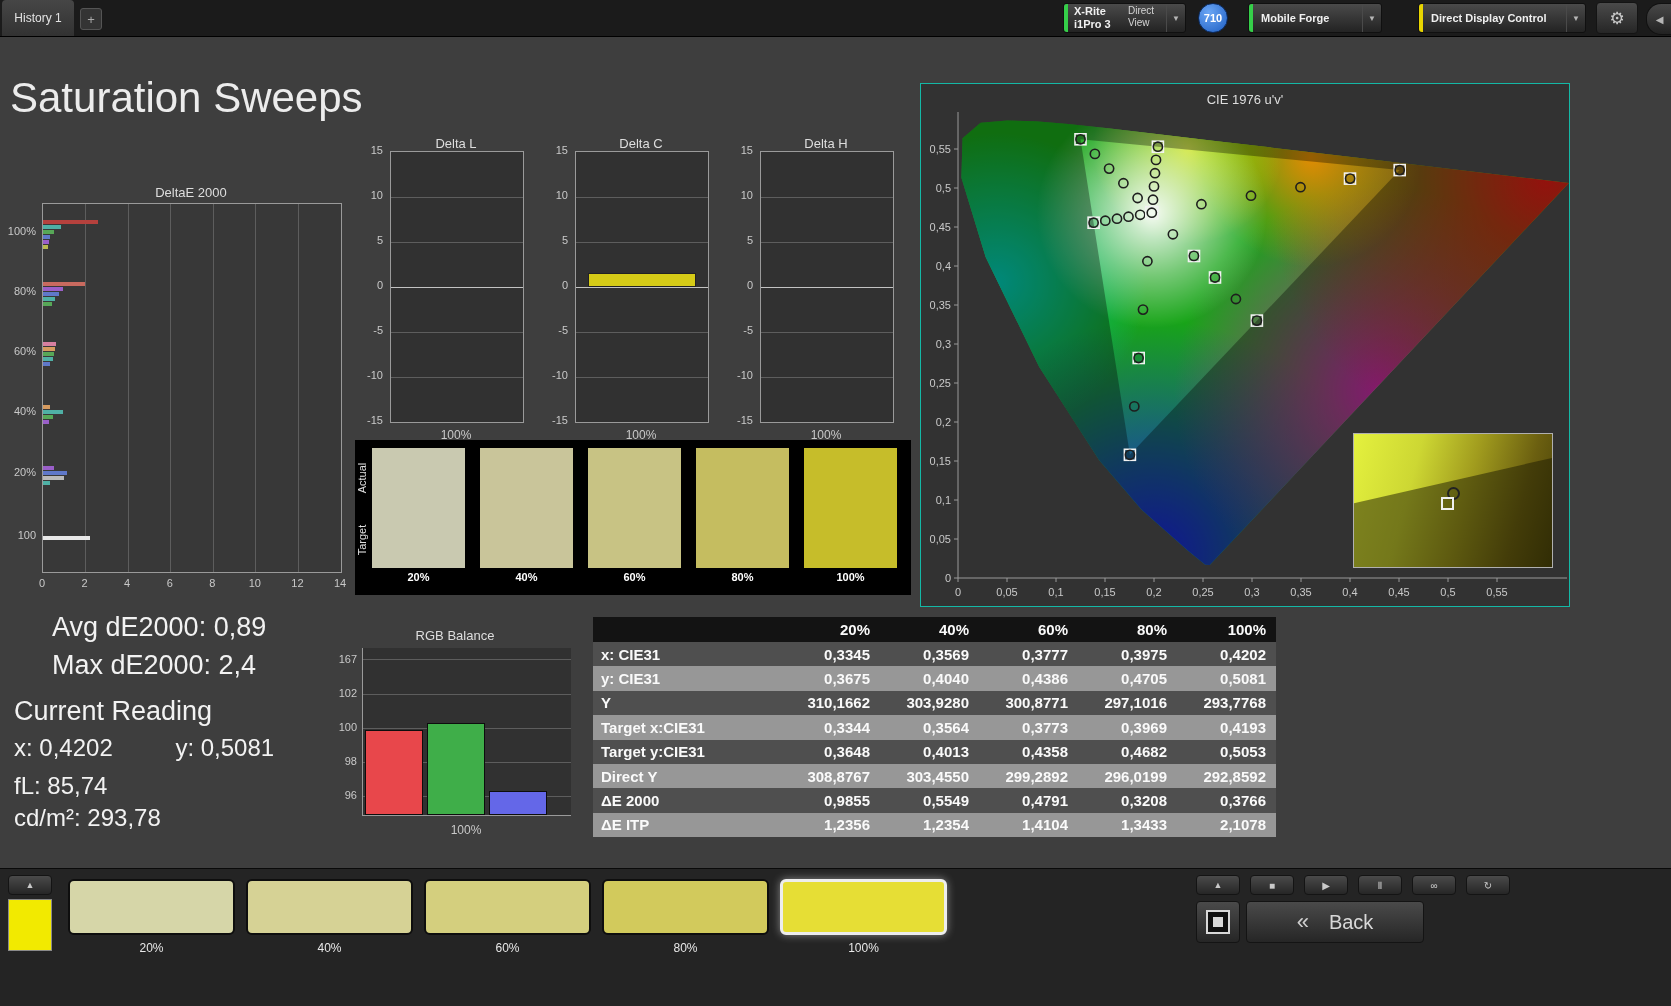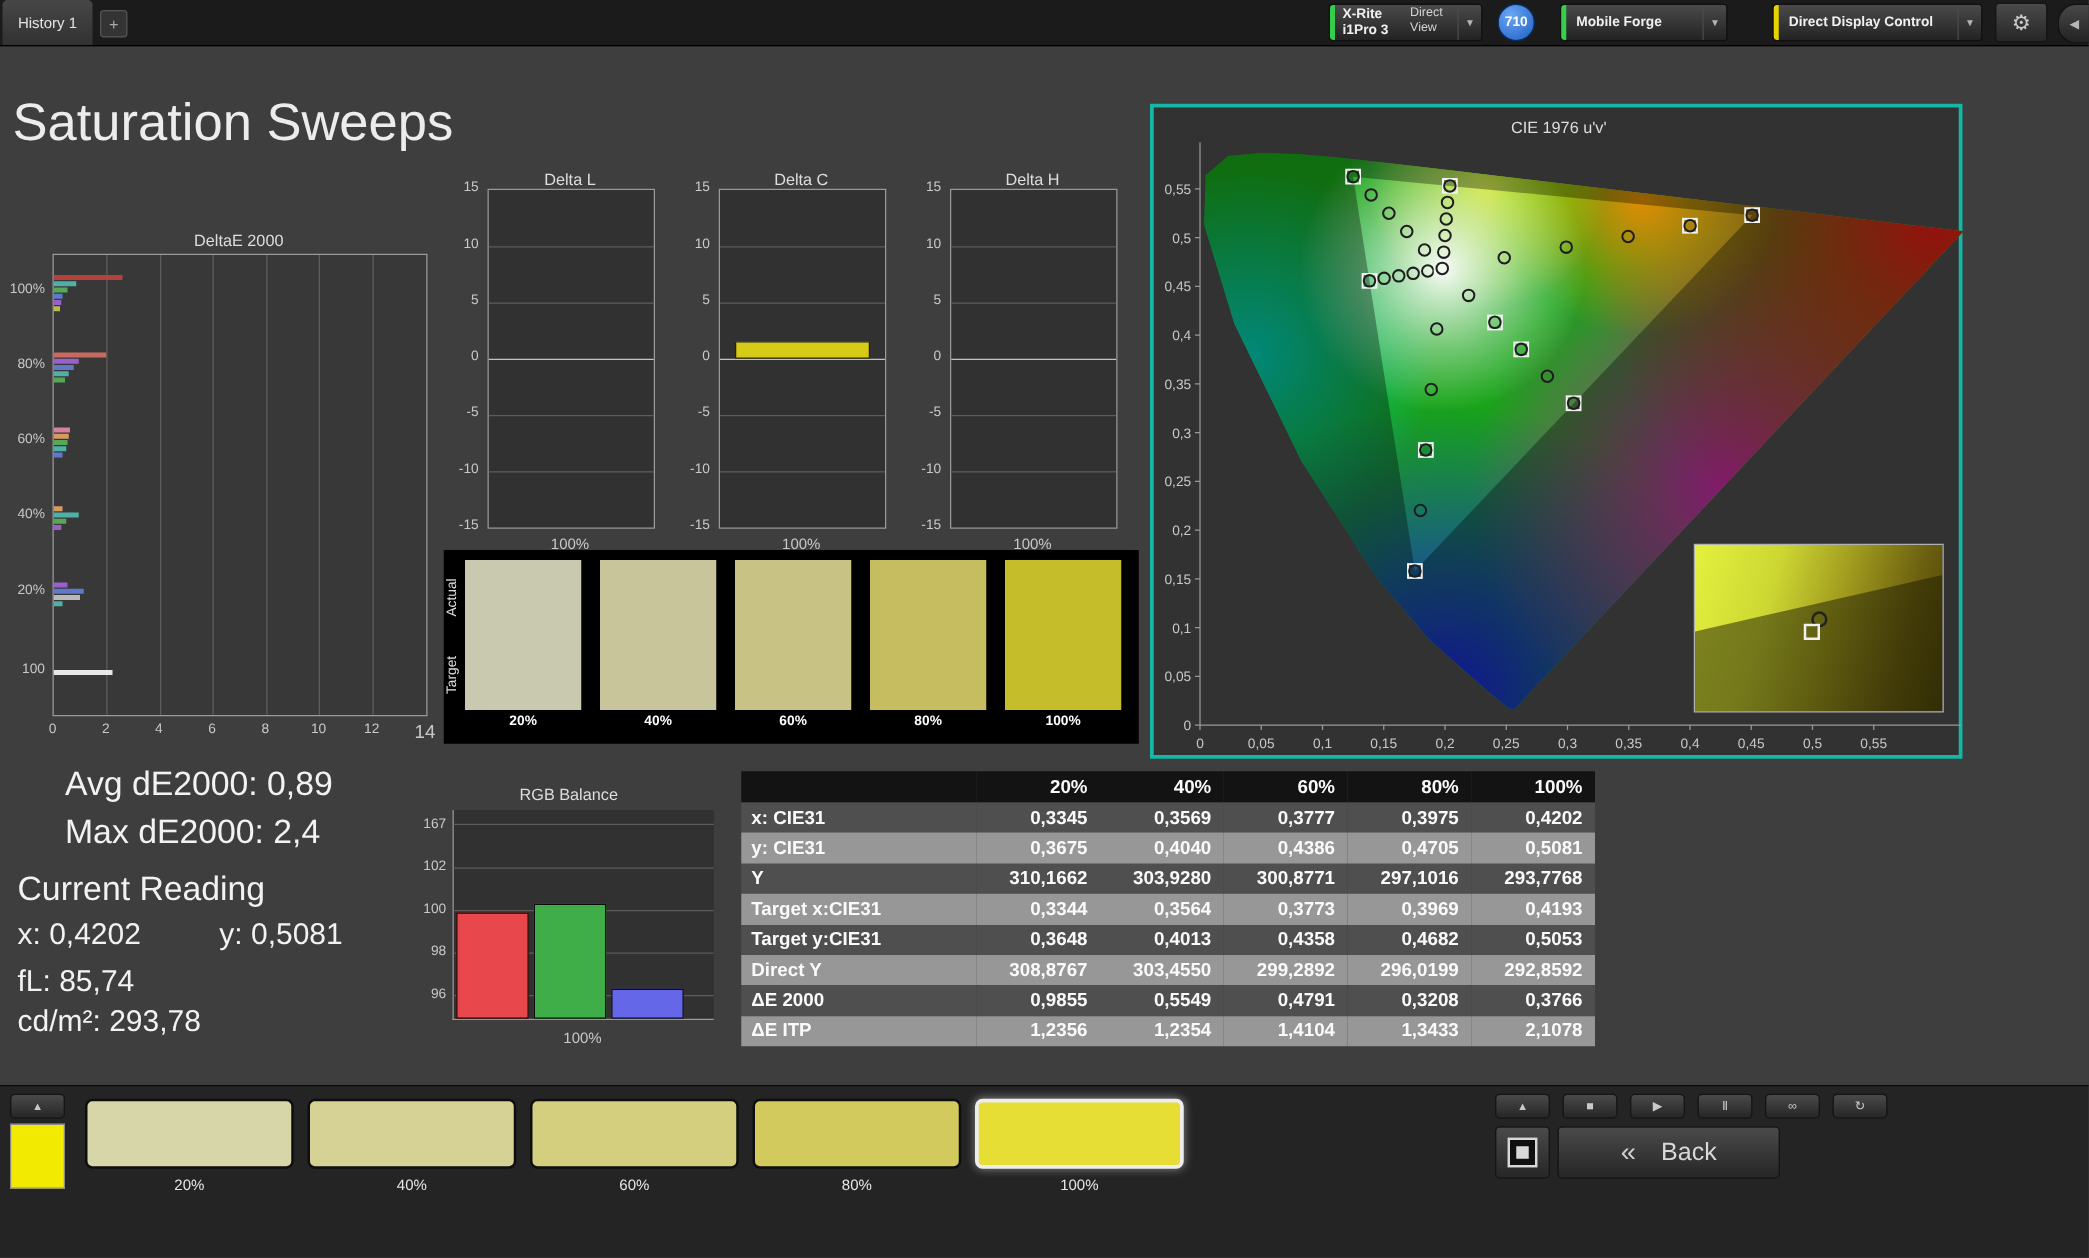--- a/index.html
+++ b/index.html
@@ -31,21 +31,21 @@
        display:flex;align-items:center;justify-content:center}
   #page-title{position:absolute;left:10px;top:74px;font-size:42px;color:#ececec}
   .chart-wrap{position:absolute}
   .chart-title{position:absolute;font-size:13px;color:#dedede;text-align:center}
   #deltae-plot{position:absolute;left:42px;top:18px;width:298px;height:368px;border:1px solid #9a9a9a;background:#383838}
   .stat-lg{position:absolute;font-size:27px;color:#f2f2f2}
   .stat-md{position:absolute;font-size:24px;color:#f2f2f2}
   #patch-panel{position:absolute;left:355px;top:440px;width:556px;height:155px;background:#000}
   .vlabel{position:absolute;width:60px;height:14px;text-align:center;transform:rotate(-90deg);font-size:11px;color:#e0e0e0}
   #cie-panel{position:absolute;left:920px;top:83px;width:650px;height:524px;background:#323232;
-       border:3px solid #14b8a6;box-sizing:border-box}
+       border:1px solid #14b8a6;box-sizing:border-box}
   #cie-svg{position:absolute;left:0;top:0}
   #cie-inset{position:absolute;left:432px;top:349px;width:200px;height:135px;border:1px solid #b0b0b0;box-sizing:border-box;
        background:linear-gradient(105deg,#e4f13e 0%,#cdd733 30%,#a19c1e 55%,#6b5f10 80%,#474008 100%);overflow:hidden}
   #cie-inset .shade{position:absolute;inset:0;background:rgba(28,26,2,0.5);clip-path:polygon(0 100%,0 52%,100% 18%,100% 100%)}
   .inset-circle{position:absolute;width:9px;height:9px;border:2px solid #222;border-radius:50%}
   .inset-square{position:absolute;width:9px;height:9px;border:2px solid #f0f0f0}
   #results-table{position:absolute;left:593px;top:617px;display:grid;grid-template-columns:188px repeat(5,99px)}
   .tcell{height:24.4px;display:flex;align-items:center;box-sizing:border-box;font-size:15px;font-weight:bold;color:#fafafa}
   .tcell.num{justify-content:flex-end;padding-right:10px}
   .tcell.lab{padding-left:8px}
@@ -132,21 +132,21 @@
       <div style="position: absolute; left: 0px; top: 276.716px; height: 4px; width: 7.45px; background: rgb(79, 176, 165);"></div>
       <div style="position: absolute; left: 0px; top: 332.144px; height: 4px; width: 46.8286px; background: rgb(232, 232, 232);"></div>
     </div>
 <div style="position: absolute; left: 27px; top: 392px; width: 30px; text-align: center; font-size: 11px; color: rgb(201, 201, 201);">0</div>
     <div style="position: absolute; left: 69.5714px; top: 392px; width: 30px; text-align: center; font-size: 11px; color: rgb(201, 201, 201);">2</div>
     <div style="position: absolute; left: 112.143px; top: 392px; width: 30px; text-align: center; font-size: 11px; color: rgb(201, 201, 201);">4</div>
     <div style="position: absolute; left: 154.714px; top: 392px; width: 30px; text-align: center; font-size: 11px; color: rgb(201, 201, 201);">6</div>
     <div style="position: absolute; left: 197.286px; top: 392px; width: 30px; text-align: center; font-size: 11px; color: rgb(201, 201, 201);">8</div>
     <div style="position: absolute; left: 239.857px; top: 392px; width: 30px; text-align: center; font-size: 11px; color: rgb(201, 201, 201);">10</div>
     <div style="position: absolute; left: 282.429px; top: 392px; width: 30px; text-align: center; font-size: 11px; color: rgb(201, 201, 201);">12</div>
-    <div style="position: absolute; left: 325px; top: 392px; width: 30px; text-align: center; font-size: 15px; color: rgb(201, 201, 201);">14</div>
+    <div style="position: absolute; left: 325px; top: 392px; width: 30px; text-align: center; font-size: 11px; color: rgb(201, 201, 201);">14</div>
     <div style="position: absolute; left: 0px; top: 40.176px; width: 36px; text-align: right; font-size: 11px; color: rgb(201, 201, 201);">100%</div>
     <div style="position: absolute; left: 0px; top: 100.16px; width: 36px; text-align: right; font-size: 11px; color: rgb(201, 201, 201);">80%</div>
     <div style="position: absolute; left: 0px; top: 160.144px; width: 36px; text-align: right; font-size: 11px; color: rgb(201, 201, 201);">60%</div>
     <div style="position: absolute; left: 0px; top: 220.128px; width: 36px; text-align: right; font-size: 11px; color: rgb(201, 201, 201);">40%</div>
     <div style="position: absolute; left: 0px; top: 281.216px; width: 36px; text-align: right; font-size: 11px; color: rgb(201, 201, 201);">20%</div>
     <div style="position: absolute; left: 0px; top: 344.144px; width: 36px; text-align: right; font-size: 11px; color: rgb(201, 201, 201);">100</div>
   </div>
 
 <div class="chart-wrap" id="dl-chart" style="left:355px;top:136px;width:170px;height:300px">
   <div class="chart-title" style="left:35px;top:0;width:132px">Delta L</div>

